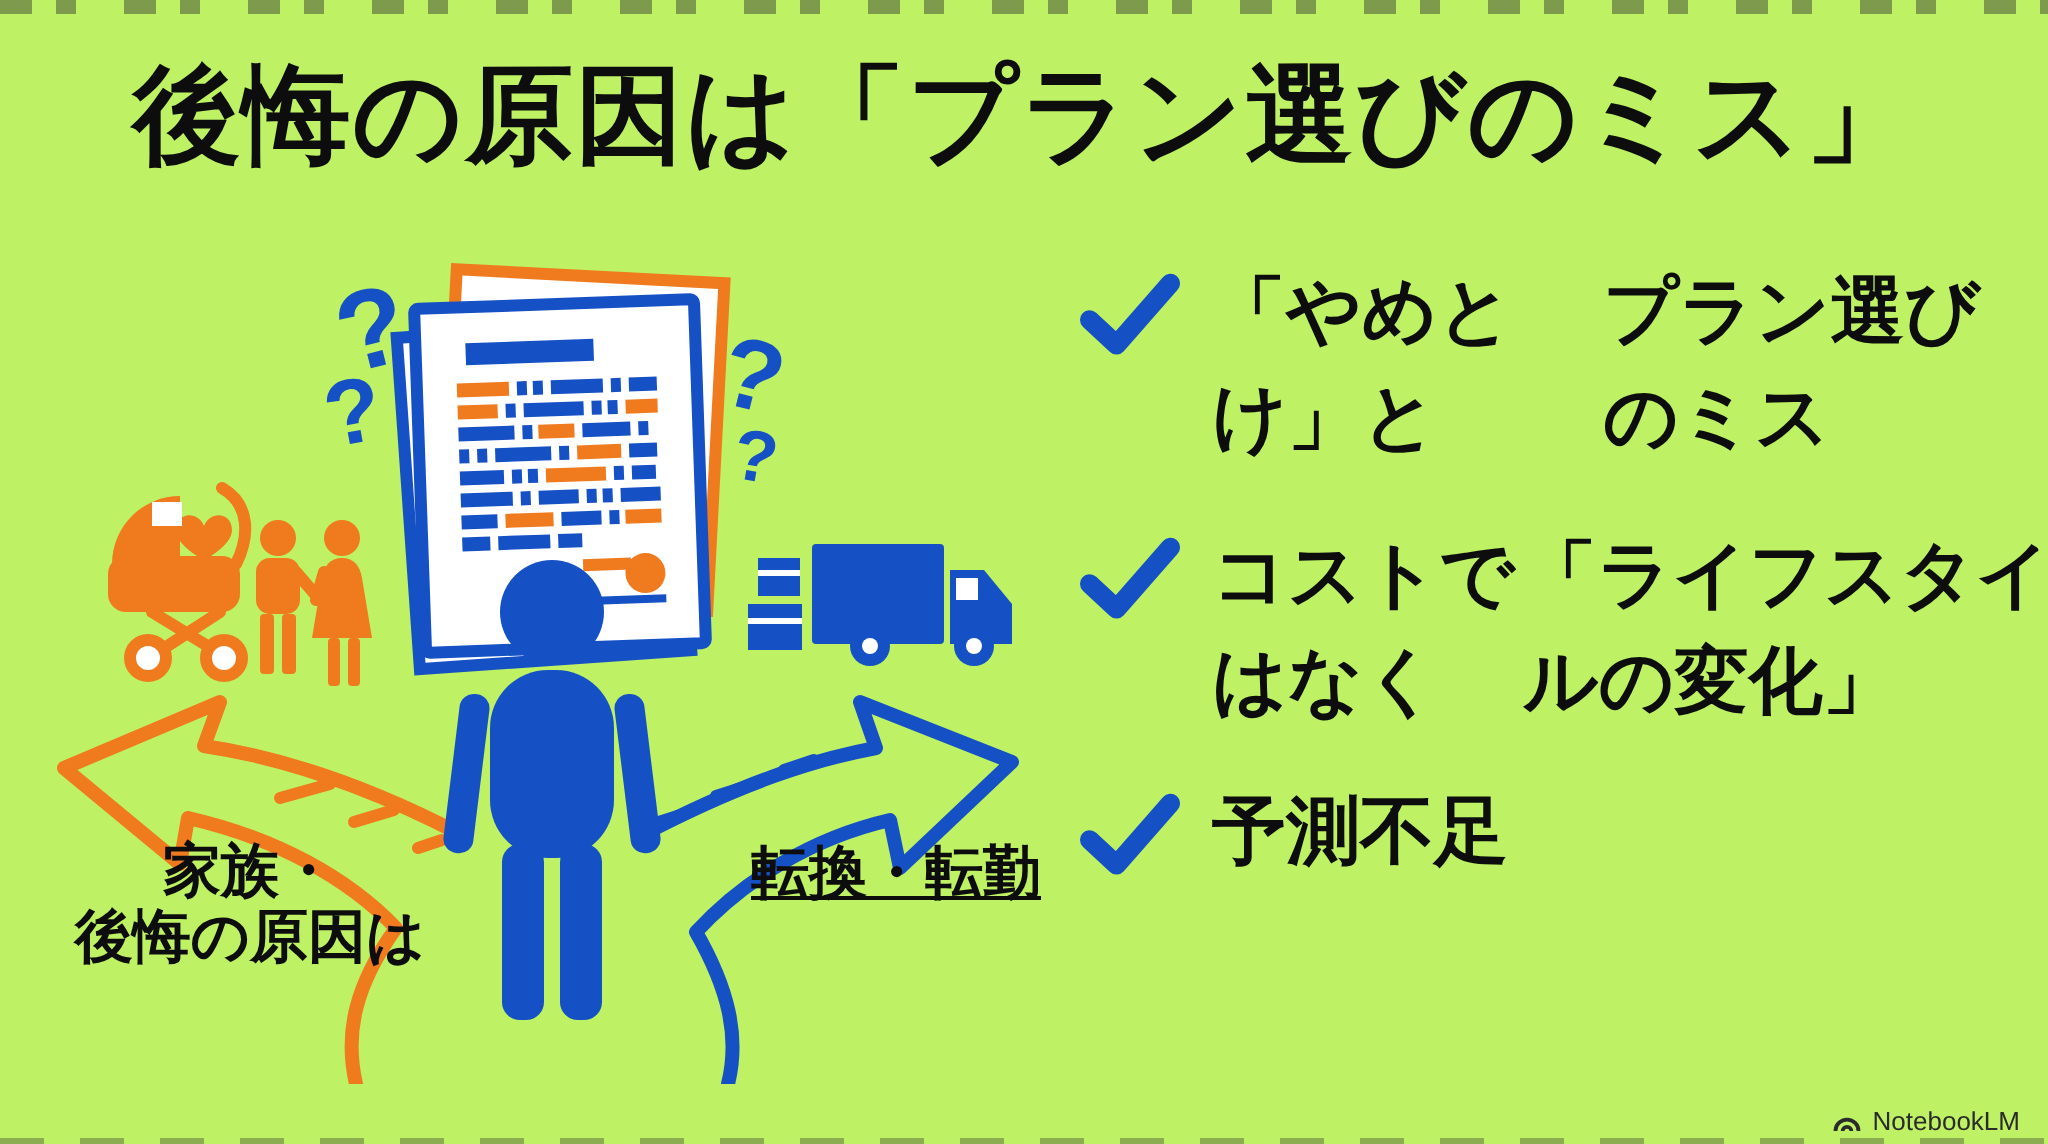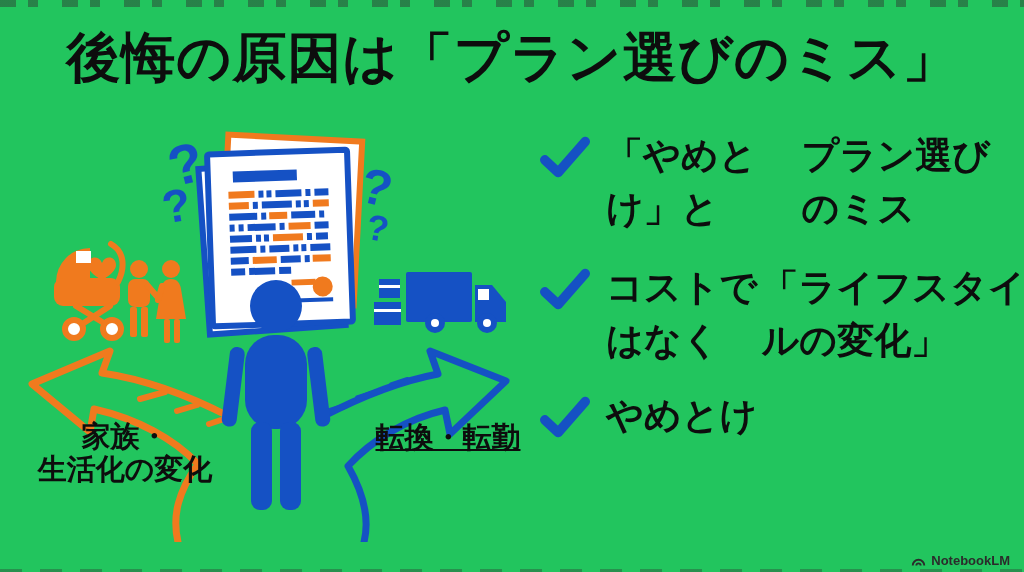--- a/index.html
+++ b/index.html
@@ -1,18 +1,18 @@
 <!DOCTYPE html>
 <html><head>
 <meta charset="utf-8">
 <style>
   * { margin:0; padding:0; box-sizing:border-box; }
   html,body { width:1024px; height:572px; background:#ffffff; overflow:hidden; }
   .canvas {
-    position:relative; width:1024px; height:572px; background:#22c55e;
+    position:relative; width:1024px; height:572px; background:#bef264;
     font-family:"Liberation Sans","DejaVu Sans",sans-serif; color:#0d0d0d;
   }
   .title {
     position:absolute; top:22px; left:0; width:100%;
     text-align:center; font-size:54px; font-weight:900; letter-spacing:1px;
     color:#0d0d0d; white-space:nowrap;
   }
   .illo { position:absolute; left:18px; top:122px; }
   .path-label {
     position:absolute; font-weight:900; color:#0d0d0d; text-align:center; line-height:1.15;
@@ -25,21 +25,21 @@
   }
   .bullet .check { flex:0 0 auto; margin-top:5px; }
   .bullet-text {
     display:flex; flex-direction:row;
     font-size:37px; font-weight:900; line-height:1.42; color:#0d0d0d;
   }
   .b1 { top:130px; } .b2 { top:262px; } .b3 { top:390px; }
   .watermark {
     position:absolute; right:14px; bottom:4px;
     display:flex; align-items:center; gap:5px;
-    color:#2b2b2b; font-size:13px; font-weight:700;
+    color:#2b2b2b; font-size:13px; font-weight:400;
   }
   .edge-artifact { position:absolute; left:0; right:0; pointer-events:none; }
   .edge-artifact.top {
     top:0; height:7px; opacity:.45;
     background:repeating-linear-gradient(90deg,#2f2f2f 0 16px,transparent 16px 28px,#2f2f2f 28px 38px,transparent 38px 62px);
   }
   .edge-artifact.bottom {
     bottom:0; height:3px; opacity:.35;
     background:repeating-linear-gradient(90deg,#2f2f2f 0 22px,transparent 22px 40px);
   }
@@ -177,21 +177,21 @@
       <rect x="212" y="225" width="15" height="80" rx="7" transform="rotate(7 219 230)"></rect>
       <rect x="289" y="225" width="15" height="80" rx="7" transform="rotate(-7 297 230)"></rect>
       <rect x="227" y="213" width="62" height="94" rx="29"></rect>
       <rect x="233" y="300" width="21" height="88" rx="9"></rect>
       <rect x="262" y="300" width="21" height="88" rx="9"></rect>
     </g>
   </svg>
 
   <div class="path-label left">
     <span>家族・</span>
-    <span>生活化の変化</span>
+    <span>後悔の原因は</span>
   </div>
   <div class="path-label right">転換・転勤</div>
 
   <div class="bullet b1">
     <svg class="check" width="50" height="46" viewBox="0 0 52 46">
       <path d="M5,25 L19,38 L47,6" fill="none" stroke="#1551c4" stroke-width="10" stroke-linecap="round" stroke-linejoin="round"></path>
     </svg>
     <div class="bullet-text">
       <span>「やめとけ」と</span>
       <span>プラン選びのミス</span>
@@ -206,21 +206,21 @@
       <span>コストではなく</span>
       <span>「ライフスタイルの変化」</span>
     </div>
   </div>
 
   <div class="bullet b3">
     <svg class="check" width="50" height="46" viewBox="0 0 52 46">
       <path d="M5,25 L19,38 L47,6" fill="none" stroke="#1551c4" stroke-width="10" stroke-linecap="round" stroke-linejoin="round"></path>
     </svg>
     <div class="bullet-text">
-      <span>やめとけ</span>
+      <span>予測不足</span>
     </div>
   </div>
 
   <div class="watermark">
     <svg width="15" height="13" viewBox="0 0 20 18">
       <path d="M2,16 A8,8 0 0 1 18,16" fill="none" stroke="#2b2b2b" stroke-width="2.6"></path>
       <path d="M7,16 A3,3 0 0 1 13,16" fill="none" stroke="#2b2b2b" stroke-width="2.6"></path>
     </svg>
     <span>NotebookLM</span>
   </div>

